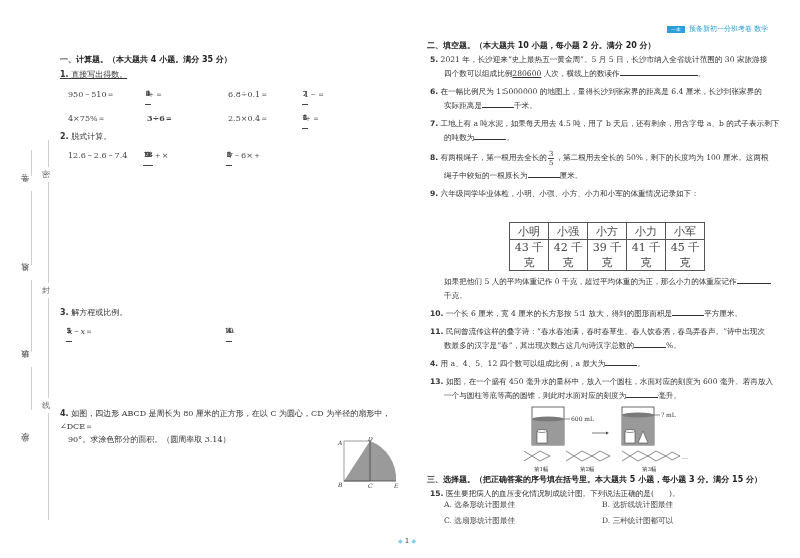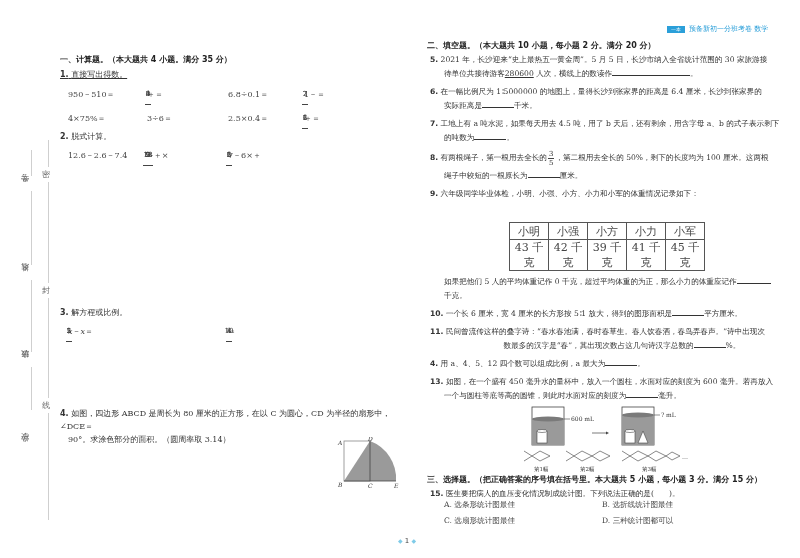--- a/index.html
+++ b/index.html
@@ -91,21 +91,21 @@
             <span>4</span>
           </span>＝</span>
       <span style="left:168px;">6.8÷0.1＝</span>
       <span style="left:244px;">1－<span class="frac">
             <span class="n">2</span>
             <span>7</span>
           </span>＝</span>
     </div>
     <div class="calc-row" style="margin-top:2px;">
       <span style="left:8px;">4×75%＝</span>
-      <span style="left:87px;">3÷6＝</span>
+      <span style="left:87px;font-weight:bold;">3÷6＝</span>
       <span style="left:168px;">2.5×0.4＝</span>
       <span style="left:244px;"><span class="frac">
             <span class="n">1</span>
             <span>2</span>
           </span>＋<span class="frac">
             <span class="n">1</span>
             <span>6</span>
           </span>＝</span>
     </div>
 
@@ -181,21 +181,21 @@
   </div>
 
   <div class="right">
     <div class="sec-head" style="margin-left:-3px;">二、填空题。（本大题共 10 小题，每小题 2 分。满分 20 分）</div>
 
     <div class="rq">
       <span class="qnum">5.</span>
       <span>2021 年，长沙迎来“史上最热五一黄金周”。5 月 5 日，长沙市纳入全省统计范围的 30 家旅游接</span>
     </div>
     <div class="rq indent" style="margin-top:-4px;">
-      <span>待单位共接待游客</span><span style="text-decoration:underline;">280600</span>
+      <span>四个数可以组成比例</span><span style="text-decoration:underline;">280600</span>
       <span>人次，横线上的数读作</span><span class="blank" style="width:78px;"></span><span>。</span>
     </div>
 
     <div class="rq">
       <span class="qnum">6.</span>
       <span>在一幅比例尺为 1∶5000000 的地图上，量得长沙到张家界的距离是 6.4 厘米，长沙到张家界的</span>
     </div>
     <div class="rq indent" style="margin-top:-4px;">
       <span>实际距离是</span><span class="blank" style="width:32px;"></span><span>千米。</span>
     </div>
@@ -250,21 +250,21 @@
 
     <div class="rq">
       <span class="qnum">10.</span>
       <span>一个长 6 厘米，宽 4 厘米的长方形按 5∶1 放大，得到的图形面积是</span><span class="blank" style="width:32px;"></span><span>平方厘米。</span>
     </div>
 
     <div class="rq">
       <span class="qnum">11.</span>
       <span>民间曾流传这样的叠字诗：“春水春池满，春时春草生。春人饮春酒，春鸟弄春声。”诗中出现次</span>
     </div>
-    <div class="rq indent" style="margin-top:-4px;text-align:center;">
+    <div class="rq indent" style="margin-top:-4px;">
       <span>数最多的汉字是“春”，其出现次数占这几句诗汉字总数的</span><span class="blank" style="width:32px;"></span><span>%。</span>
     </div>
 
     <div class="rq">
       <span class="qnum">4.</span>
       <span>用 a、4、5、12 四个数可以组成比例，a 最大为</span><span class="blank" style="width:32px;"></span><span>。</span>
     </div>
 
     <div class="rq">
       <span class="qnum">13.</span>

